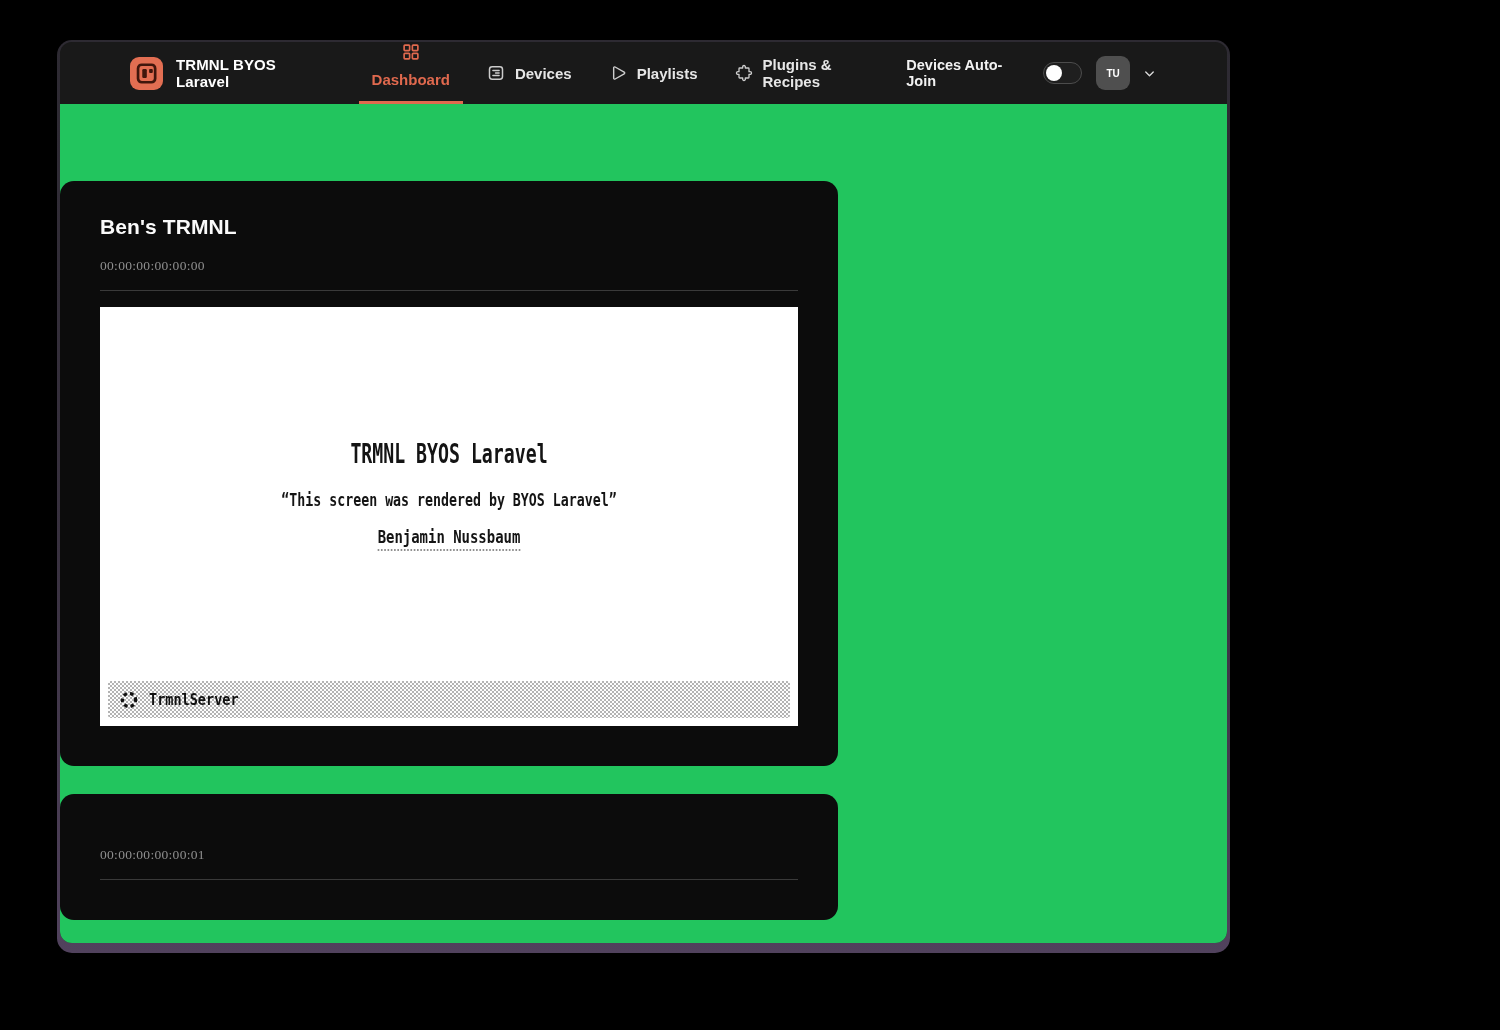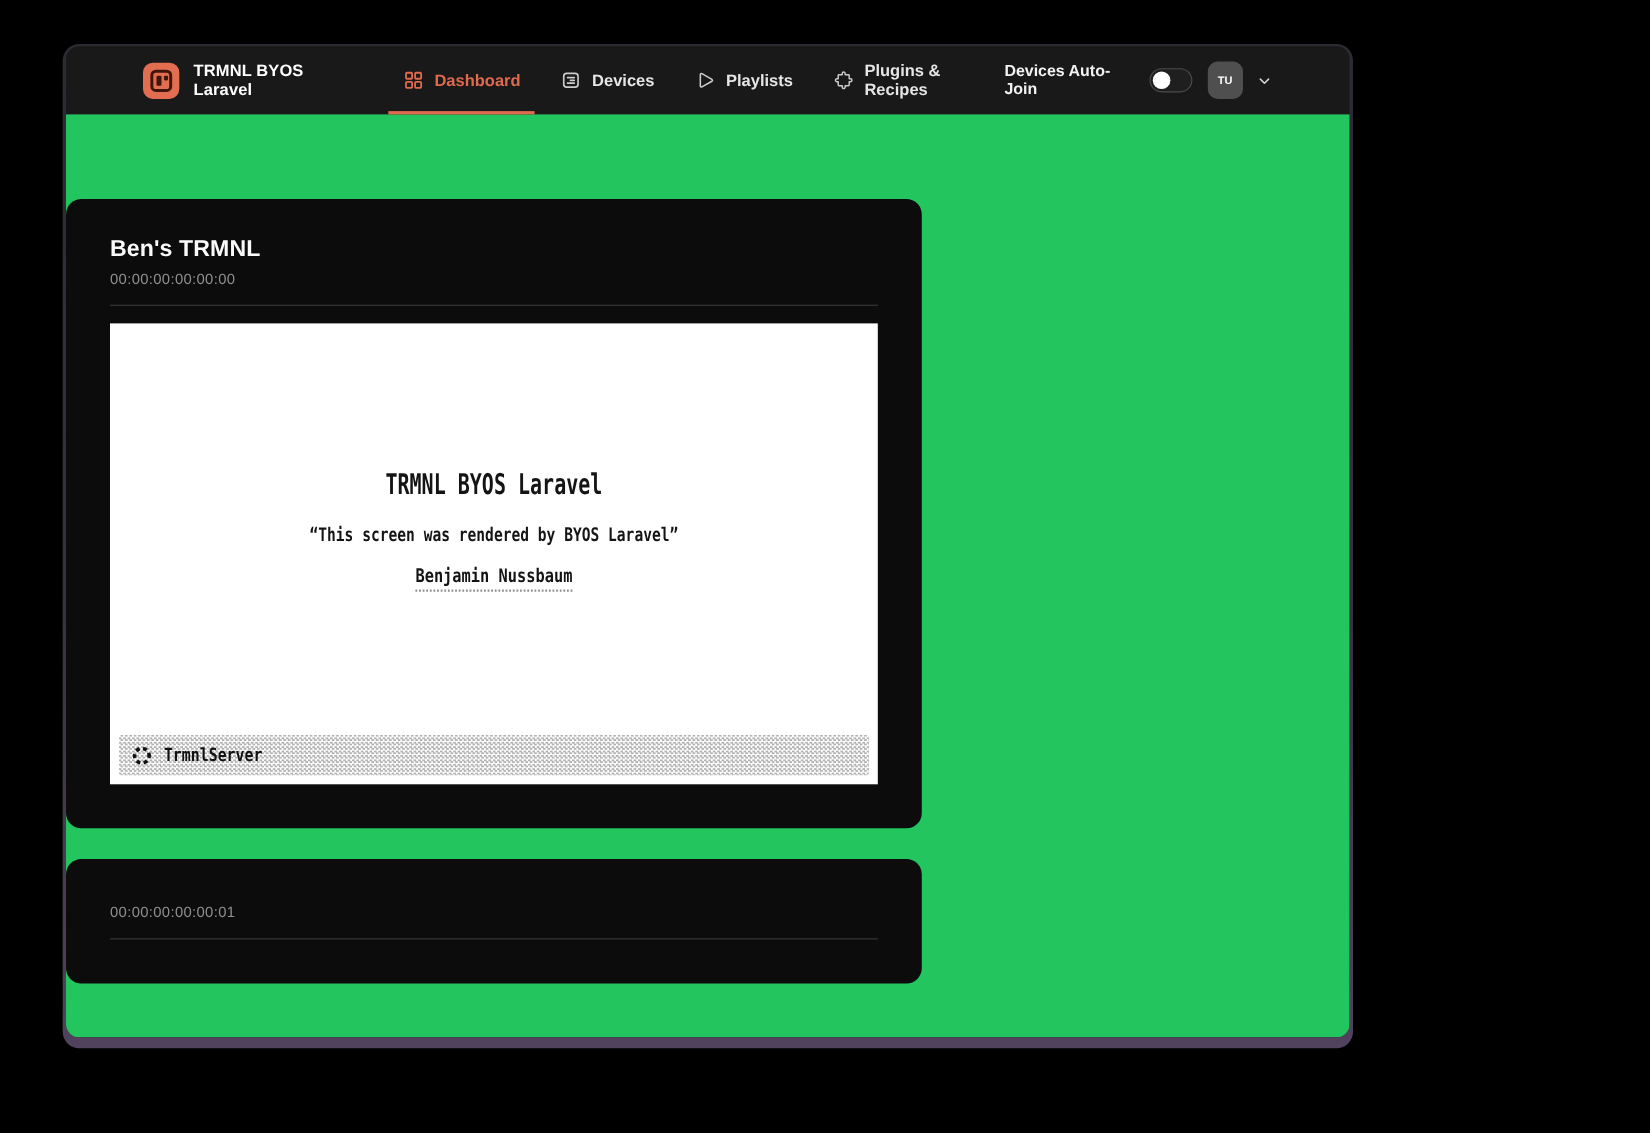--- a/index.html
+++ b/index.html
@@ -42,21 +42,21 @@
   .brand-title { font-size: 15px; font-weight: 700; color: #ffffff; letter-spacing: .1px; }
   .nav-tabs { display: flex; align-items: stretch; }
   .nav-tab {
     position: relative;
     display: flex; align-items: center; gap: 9px;
     padding: 0 13px; margin: 0 5px;
     color: #e6e6e6; font-size: 15px; font-weight: 600;
     cursor: pointer;
   }
   .nav-tab .tab-icon { display: flex; color: #cccccc; }
-  .nav-tab.active { color: #e0694e; }
+  .nav-tab.active { color: #e0694e; flex-direction: column; }
   .nav-tab.active .tab-icon { color: #e0694e; }
   .nav-tab.active::after {
     content: ""; position: absolute; left: 0; right: 0; bottom: 0;
     height: 3px; background: #e0694e;
   }
   .nav-right { display: flex; align-items: center; }
   .auto-join-label { font-size: 14.5px; font-weight: 600; color: #f2f2f2; margin-right: 12px; }
   .toggle {
     width: 40px; height: 22px; border-radius: 11px;
     background: #1f1f1f; border: 1px solid #4c4c4c;
@@ -84,21 +84,21 @@
   .device-card {
     flex: none;
     width: 778px;
     background: #0c0c0c;
     border-radius: 14px;
     padding: 34px 40px 40px 40px;
   }
   .card-1 { margin-top: 77px; }
   .card-2 { margin-top: 28px; }
   .card-title { font-size: 21px; font-weight: 700; color: #fafafa; letter-spacing: .1px; }
-  .card-mac { font-size: 13.5px; color: #8f8f8f; margin-top: 7px; letter-spacing: .3px; }
+  .card-mac { font-size: 13.5px; color: #8f8f8f; margin-top: 19px; letter-spacing: .3px; font-family: Liberation Serif, serif; }
   .card-divider { height: 1px; background: #3a3a3a; margin-top: 16px; }
   
   .screen {
     margin-top: 16px;
     height: 419px;
     background: #ffffff;
     position: relative;
     text-align: center;
     color: #141414;
     font-family: "DejaVu Sans Mono", monospace;

